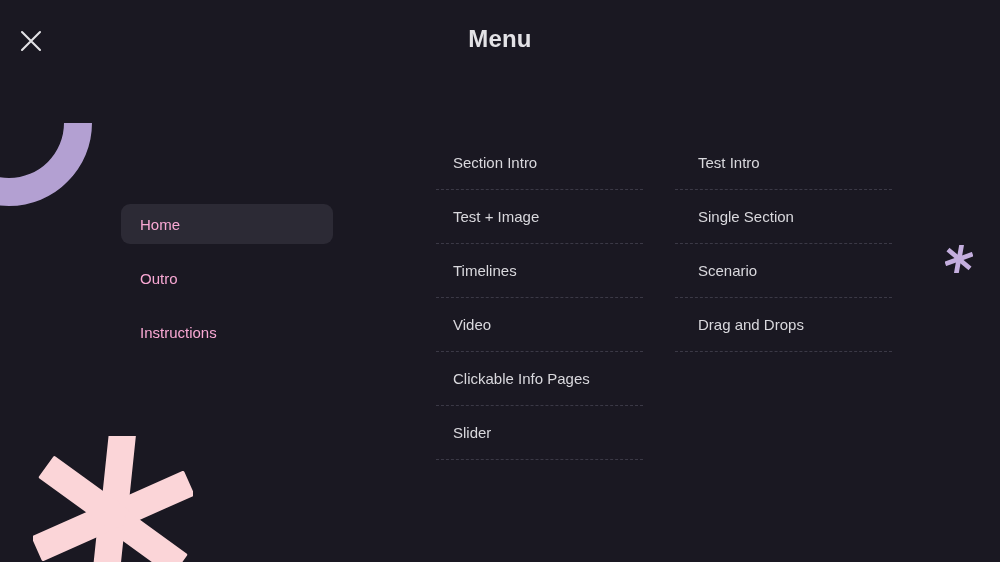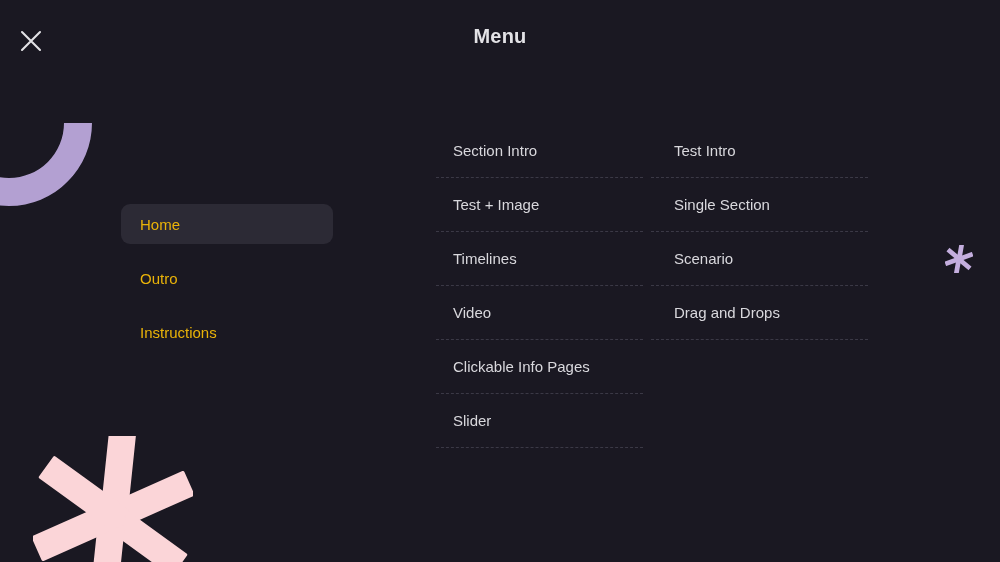--- a/index.html
+++ b/index.html
@@ -38,47 +38,47 @@
     position:absolute; left:14px; top:24px;
     width:33px; height:33px;
     display:flex; align-items:center; justify-content:center;
     cursor:pointer; background:none; border:none;
   }
   .close-btn svg { display:block; }
 
   .page-title {
     position:absolute; left:0; top:25px; width:1000px;
     text-align:center;
-    font-size:20px; font-weight:bold;
+    font-size:24px; font-weight:bold;
     letter-spacing:.2px;
     color:#e3e2e6;
   }
 
   
   .sidebar {
     position:absolute; left:121px; top:204px;
     width:212px;
   }
   .side-item {
     height:40px;
     display:flex; align-items:center;
     padding-left:19px;
     border-radius:9px;
     font-size:15px;
-    color:#eab308;
+    color:#f9a8d4;
     cursor:pointer;
     margin-bottom:14px;
   }
   .side-item.active { background:#2c2a35; }
 
   
   .columns {
-    position:absolute; left:436px; top:124px;
+    position:absolute; left:436px; top:136px;
     display:flex;
-    gap:8px;
+    gap:32px;
   }
   .column { width:207px; }
   .column.two { width:217px; }
 
   .menu-item {
     height:54px;
     display:flex; align-items:center;
     font-size:15px;
     color:#d9d8dd;
     cursor:pointer;

